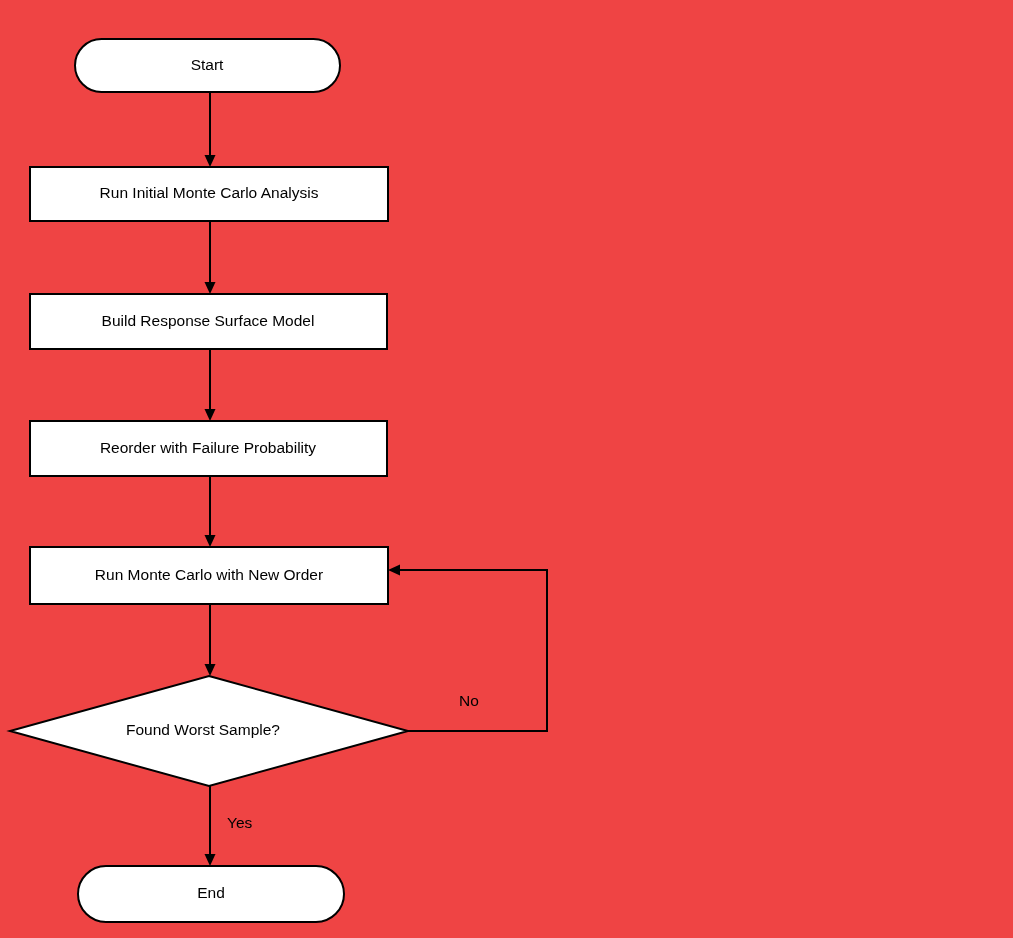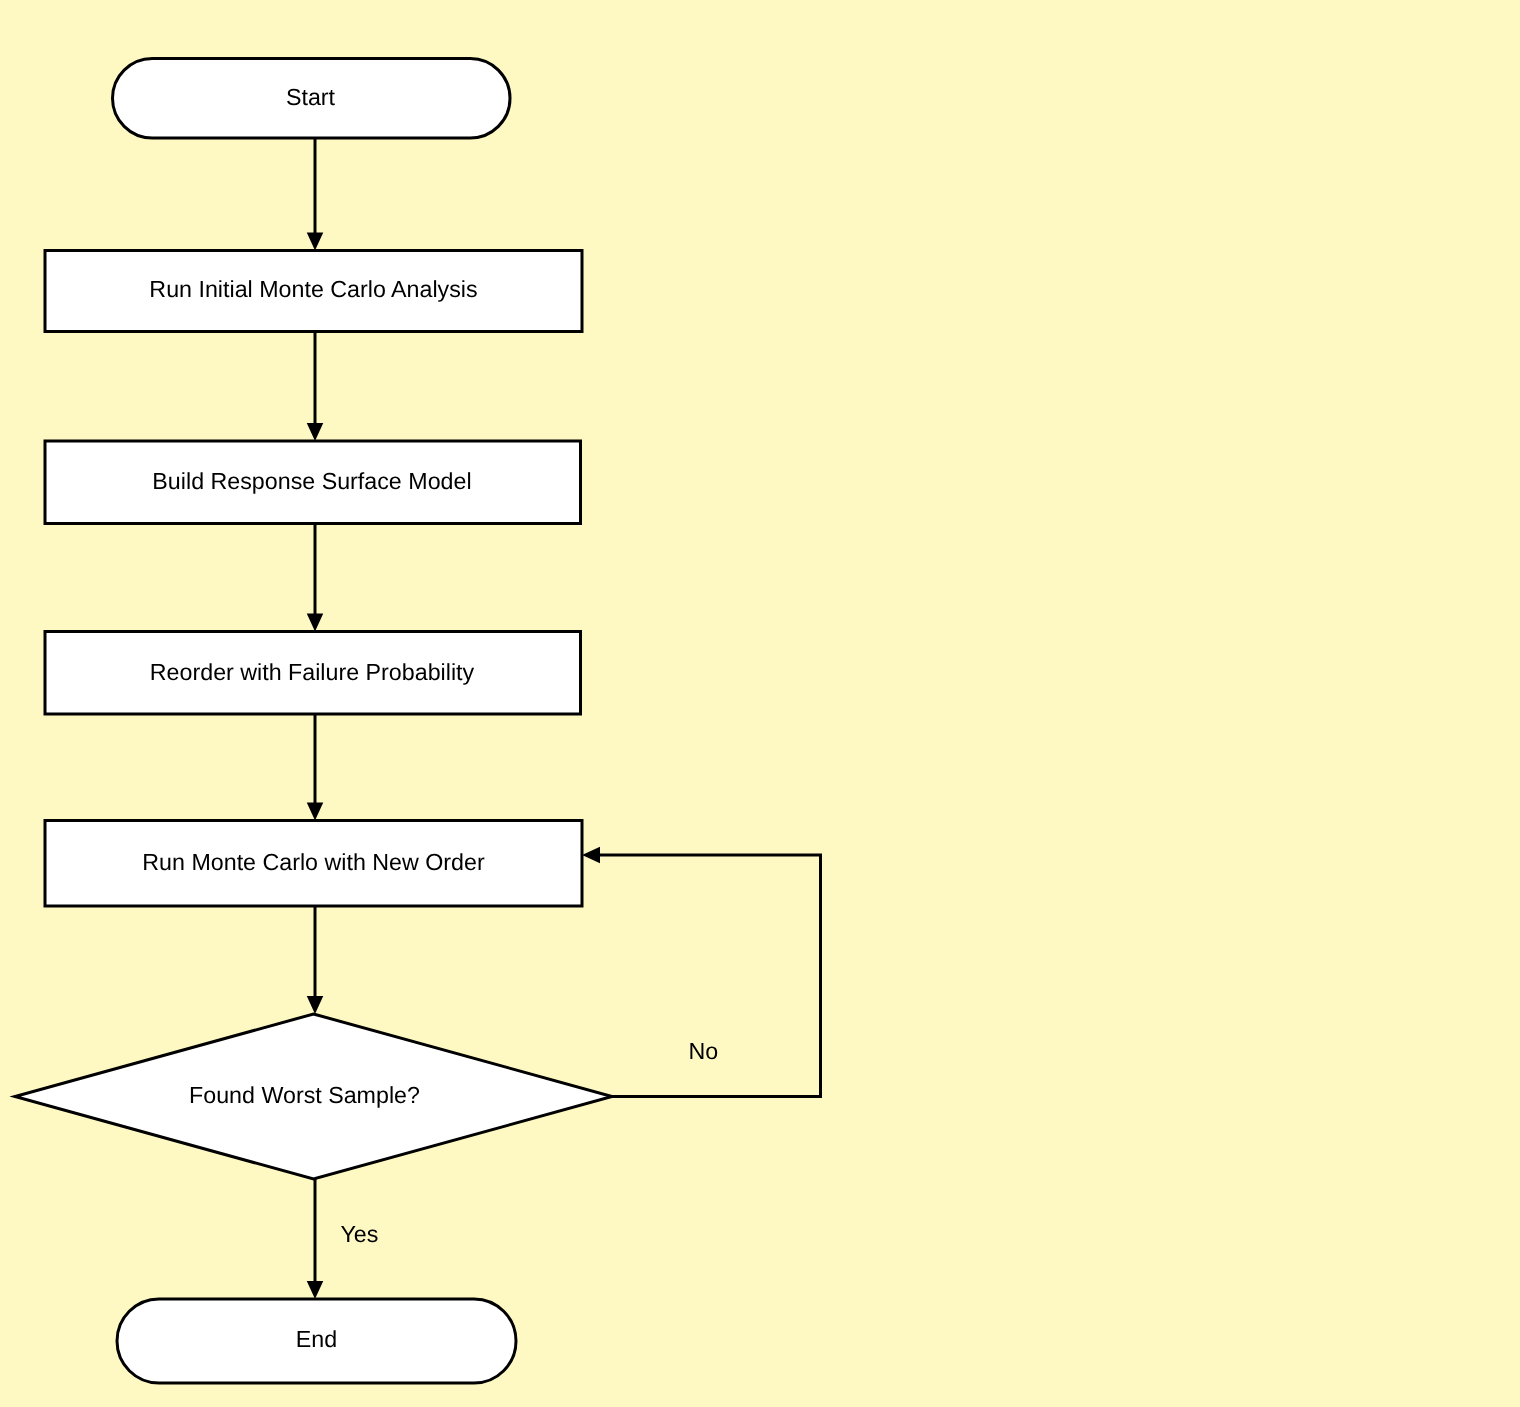--- a/index.html
+++ b/index.html
@@ -12,21 +12,21 @@
     width: 1013px;
     height: 938px;
     font-family: "Liberation Sans", sans-serif;
     color: #000000;
     overflow: hidden;
   }
   #flowchart-canvas {
     position: relative;
     width: 1013px;
     height: 938px;
-    background: #fef9c3;
+    background: #ef4444;
   }
   #flow-svg {
     position: absolute;
     top: 0;
     left: 0;
     width: 1013px;
     height: 938px;
     display: block;
   }
   .node-text {

